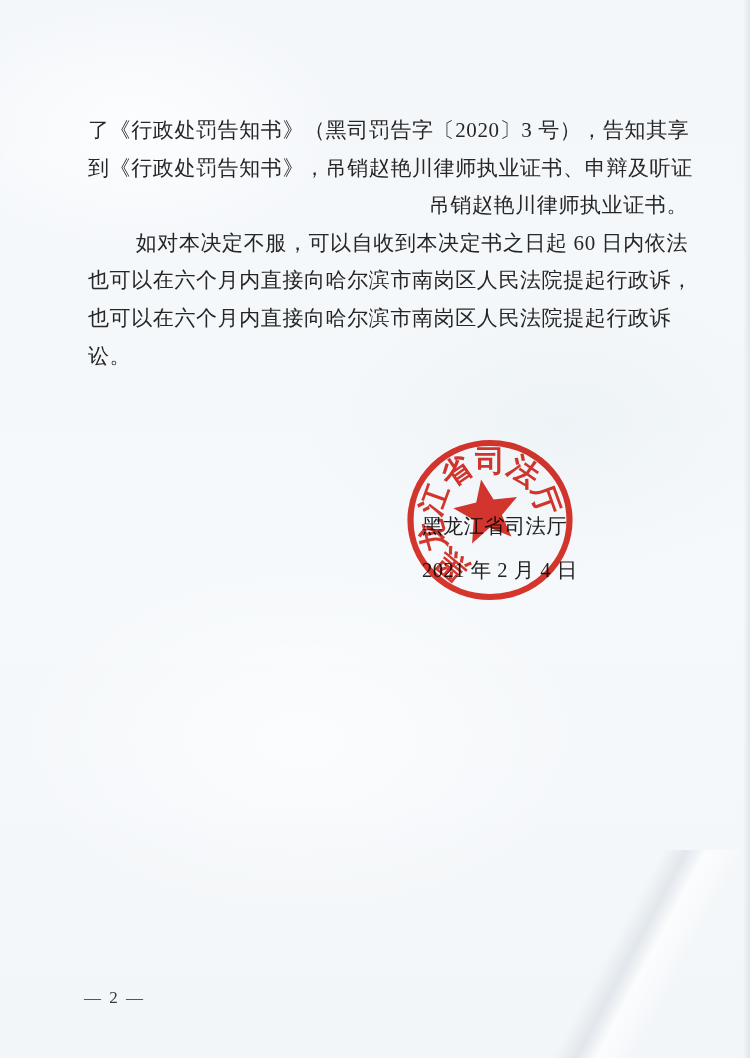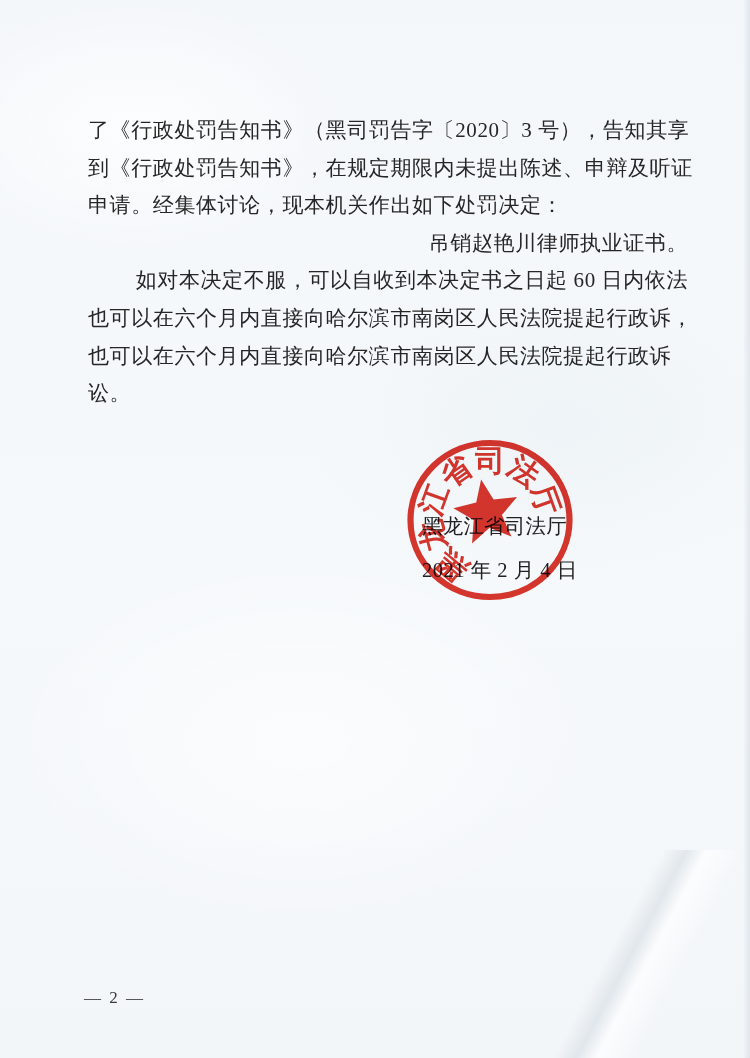--- a/index.html
+++ b/index.html
@@ -105,22 +105,21 @@
 </head>
 <body>
 
 <div class="page">
 
   <div class="paper-texture"></div>
   <div class="scan-crease"></div>
 
   <div class="body-text">
     <div class="line">了《行政处罚告知书》（黑司罚告字〔2020〕3 号），告知其享</div>
-    <div class="line">到《行政处罚告知书》，在规定期限内未提出陈述、申辩及听证</div>
-    <div class="line">申请。经集体讨论，现本机关作出如下处罚决定：</div>
+    <div class="line">到《行政处罚告知书》，吊销赵艳川律师执业证书、申辩及听证</div>
     <div class="line indent">吊销赵艳川律师执业证书。</div>
     <div class="line indent">如对本决定不服，可以自收到本决定书之日起 60 日内依法</div>
     <div class="line">也可以在六个月内直接向哈尔滨市南岗区人民法院提起行政诉，</div>
     <div class="line">也可以在六个月内直接向哈尔滨市南岗区人民法院提起行政诉</div>
     <div class="line">讼。</div>
   </div>
 
   <div class="signature-block">
     <div class="signature-org">黑龙江省司法厅</div>
     <div class="signature-date">2021 年 2 月 4 日</div>

